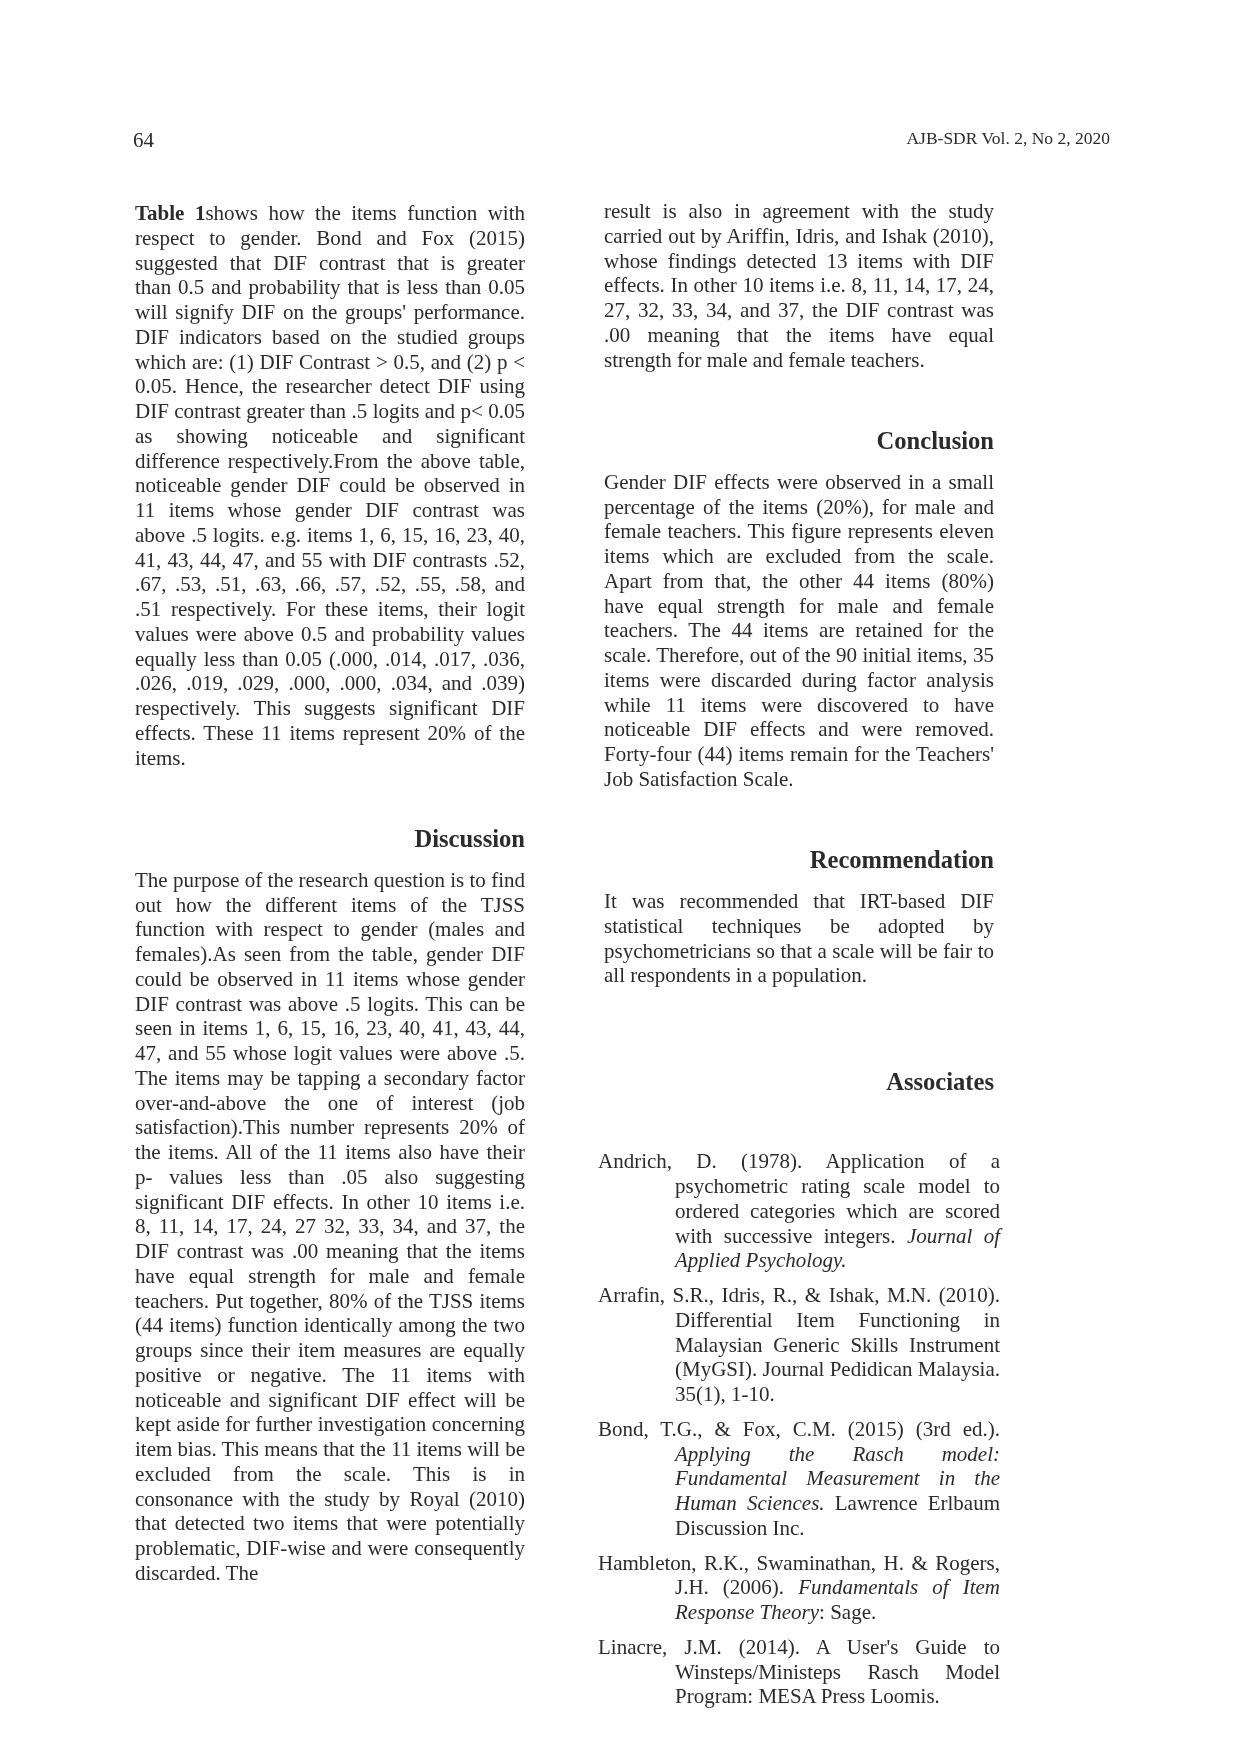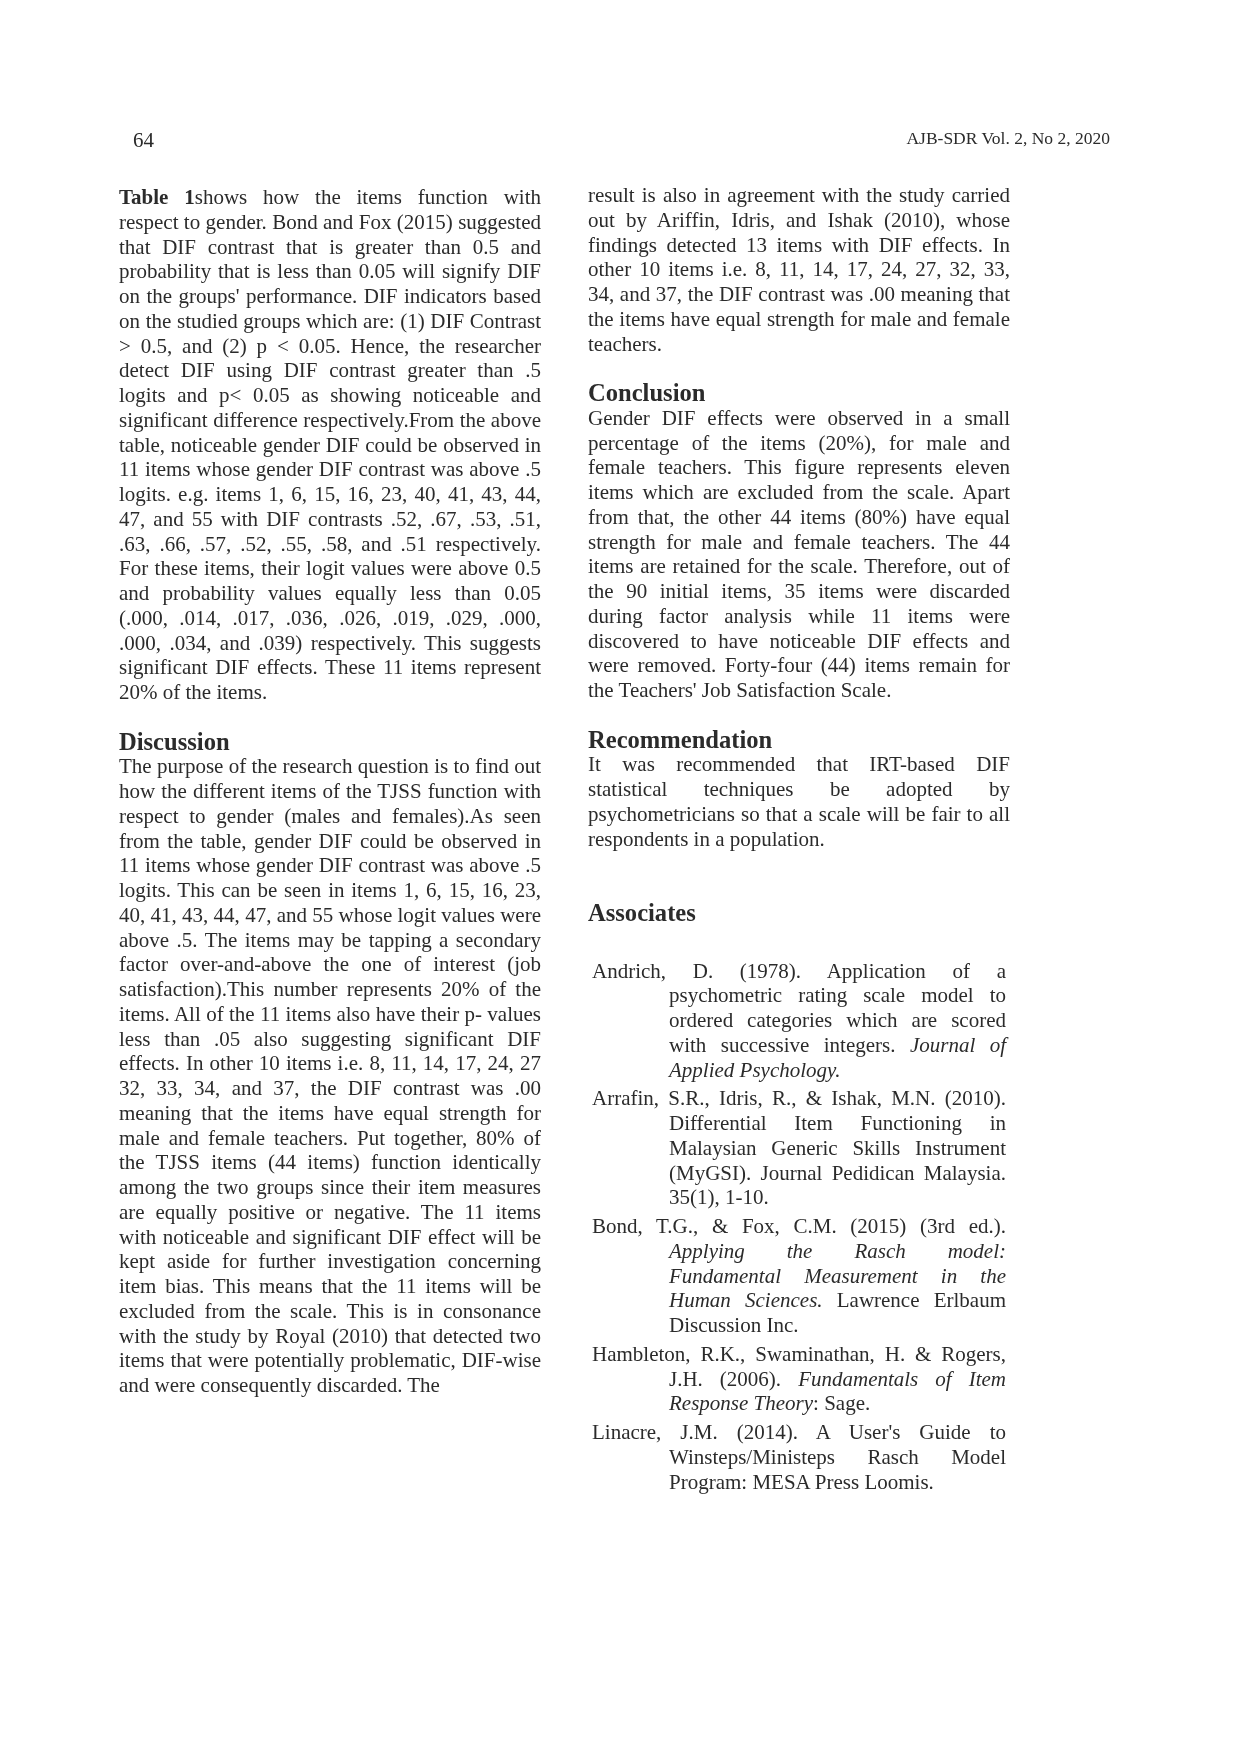--- a/index.html
+++ b/index.html
@@ -6,26 +6,26 @@
   body {
     width: 1241px; height: 1754px; position: relative; overflow: hidden;
     font-family: "Liberation Serif", "DejaVu Serif", serif;
     color: #2b2b2b;
   }
   .page-num { position: absolute; left: 133px; top: 128px; font-size: 21px; }
   .running-head { position: absolute; right: 131px; top: 128px; font-size: 17.5px; }
   .col { position: absolute; top: 185px; width: 422px; font-size: 21px; line-height: 24.75px; }
   .col-left { left: 119px; }
   .col-right { left: 588px; top: 183px; }
-  p { margin: 0; text-align: justify; }
-  .heading { font-weight: bold; margin: 0; line-height: 24.75px; }
+  p { margin: 16px; text-align: justify; }
+  .heading { font-weight: bold; margin: 16px; line-height: 24.75px; text-align: right; }
   .gap { height: 24.75px; }
   .gap2 { height: 49.5px; }
   .gap-ref { height: 29px; }
-  .ref { margin: 4px; padding-left: 77px; text-indent: -77px; text-align: justify; }
+  .ref { margin: 10px; padding-left: 77px; text-indent: -77px; text-align: justify; }
   i { font-style: italic; }
   b { font-weight: bold; }
 </style>
 </head>
 <body>
 
 <div class="page-num">64</div>
 <div class="running-head">AJB-SDR Vol. 2, No 2, 2020</div>
 
 <div class="col col-left">

